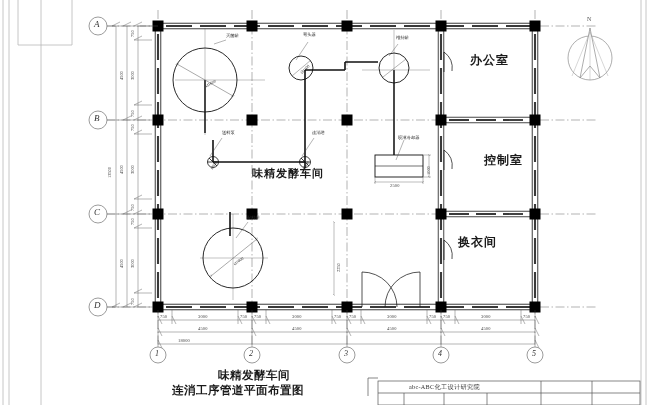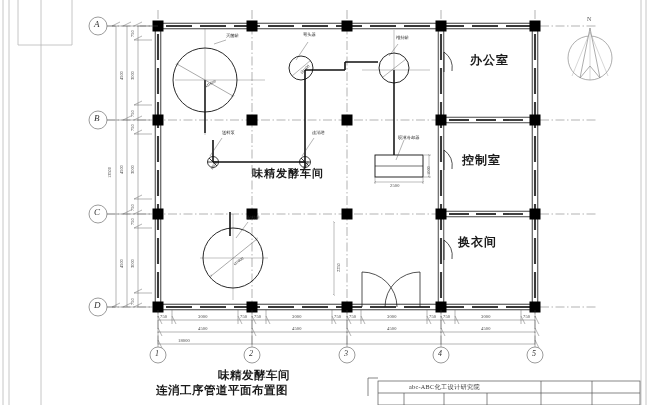--- a/index.html
+++ b/index.html
@@ -388,21 +388,21 @@
       <line x1="487" y1="393" x2="487" y2="405"></line>
     </g>
 
     <g stroke="#555" stroke-width="0.7" fill="none">
       <line x1="368" y1="378" x2="378" y2="378"></line>
       <line x1="368" y1="378" x2="368" y2="396"></line>
     </g>
   </svg>
 
   <div class="lbl room-lbl" style="left:470px;top:54px;">办公室</div>
-  <div class="lbl room-lbl" style="left:462px;top:154px;">控制室</div>
+  <div class="lbl room-lbl" style="left:484px;top:154px;">控制室</div>
   <div class="lbl room-lbl" style="left:458px;top:236px;">换衣间</div>
   <div class="lbl room-lbl" style="left:252px;top:168px;font-size:11px;">味精发酵车间</div>
 
   <div class="lbl grid-lbl" style="left:94px;top:20px;">A</div>
   <div class="lbl grid-lbl" style="left:94px;top:114px;">B</div>
   <div class="lbl grid-lbl" style="left:94px;top:208px;">C</div>
   <div class="lbl grid-lbl" style="left:94px;top:301px;">D</div>
 
   <div class="lbl grid-lbl" style="left:155px;top:350px;font-size:8px;">1</div>
   <div class="lbl grid-lbl" style="left:249px;top:350px;font-size:8px;">2</div>
@@ -465,17 +465,17 @@
 
   <div class="lbl dim" style="left:178px;top:339px;">18000</div>
 
   <div class="lbl dim" style="left:390px;top:184px;">2500</div>
   <div class="lbl dim-v" style="left:427px;top:175px;">1000</div>
   <div class="lbl dim-v" style="left:337px;top:272px;">2250</div>
 
   <div class="lbl north-n" style="left:587px;top:16px;">N</div>
 
   <div class="lbl title-main" style="left:218px;top:370px;">味精发酵车间</div>
-  <div class="lbl title-main" style="left:156px;top:385px;">连消工序管道平面布置图</div>
+  <div class="lbl title-main" style="left:172px;top:385px;">连消工序管道平面布置图</div>
 
   <div class="lbl tb-txt" style="left:409px;top:384px;">abc-ABC化工设计研究院</div>
 
 </div>
 
 </body></html>

